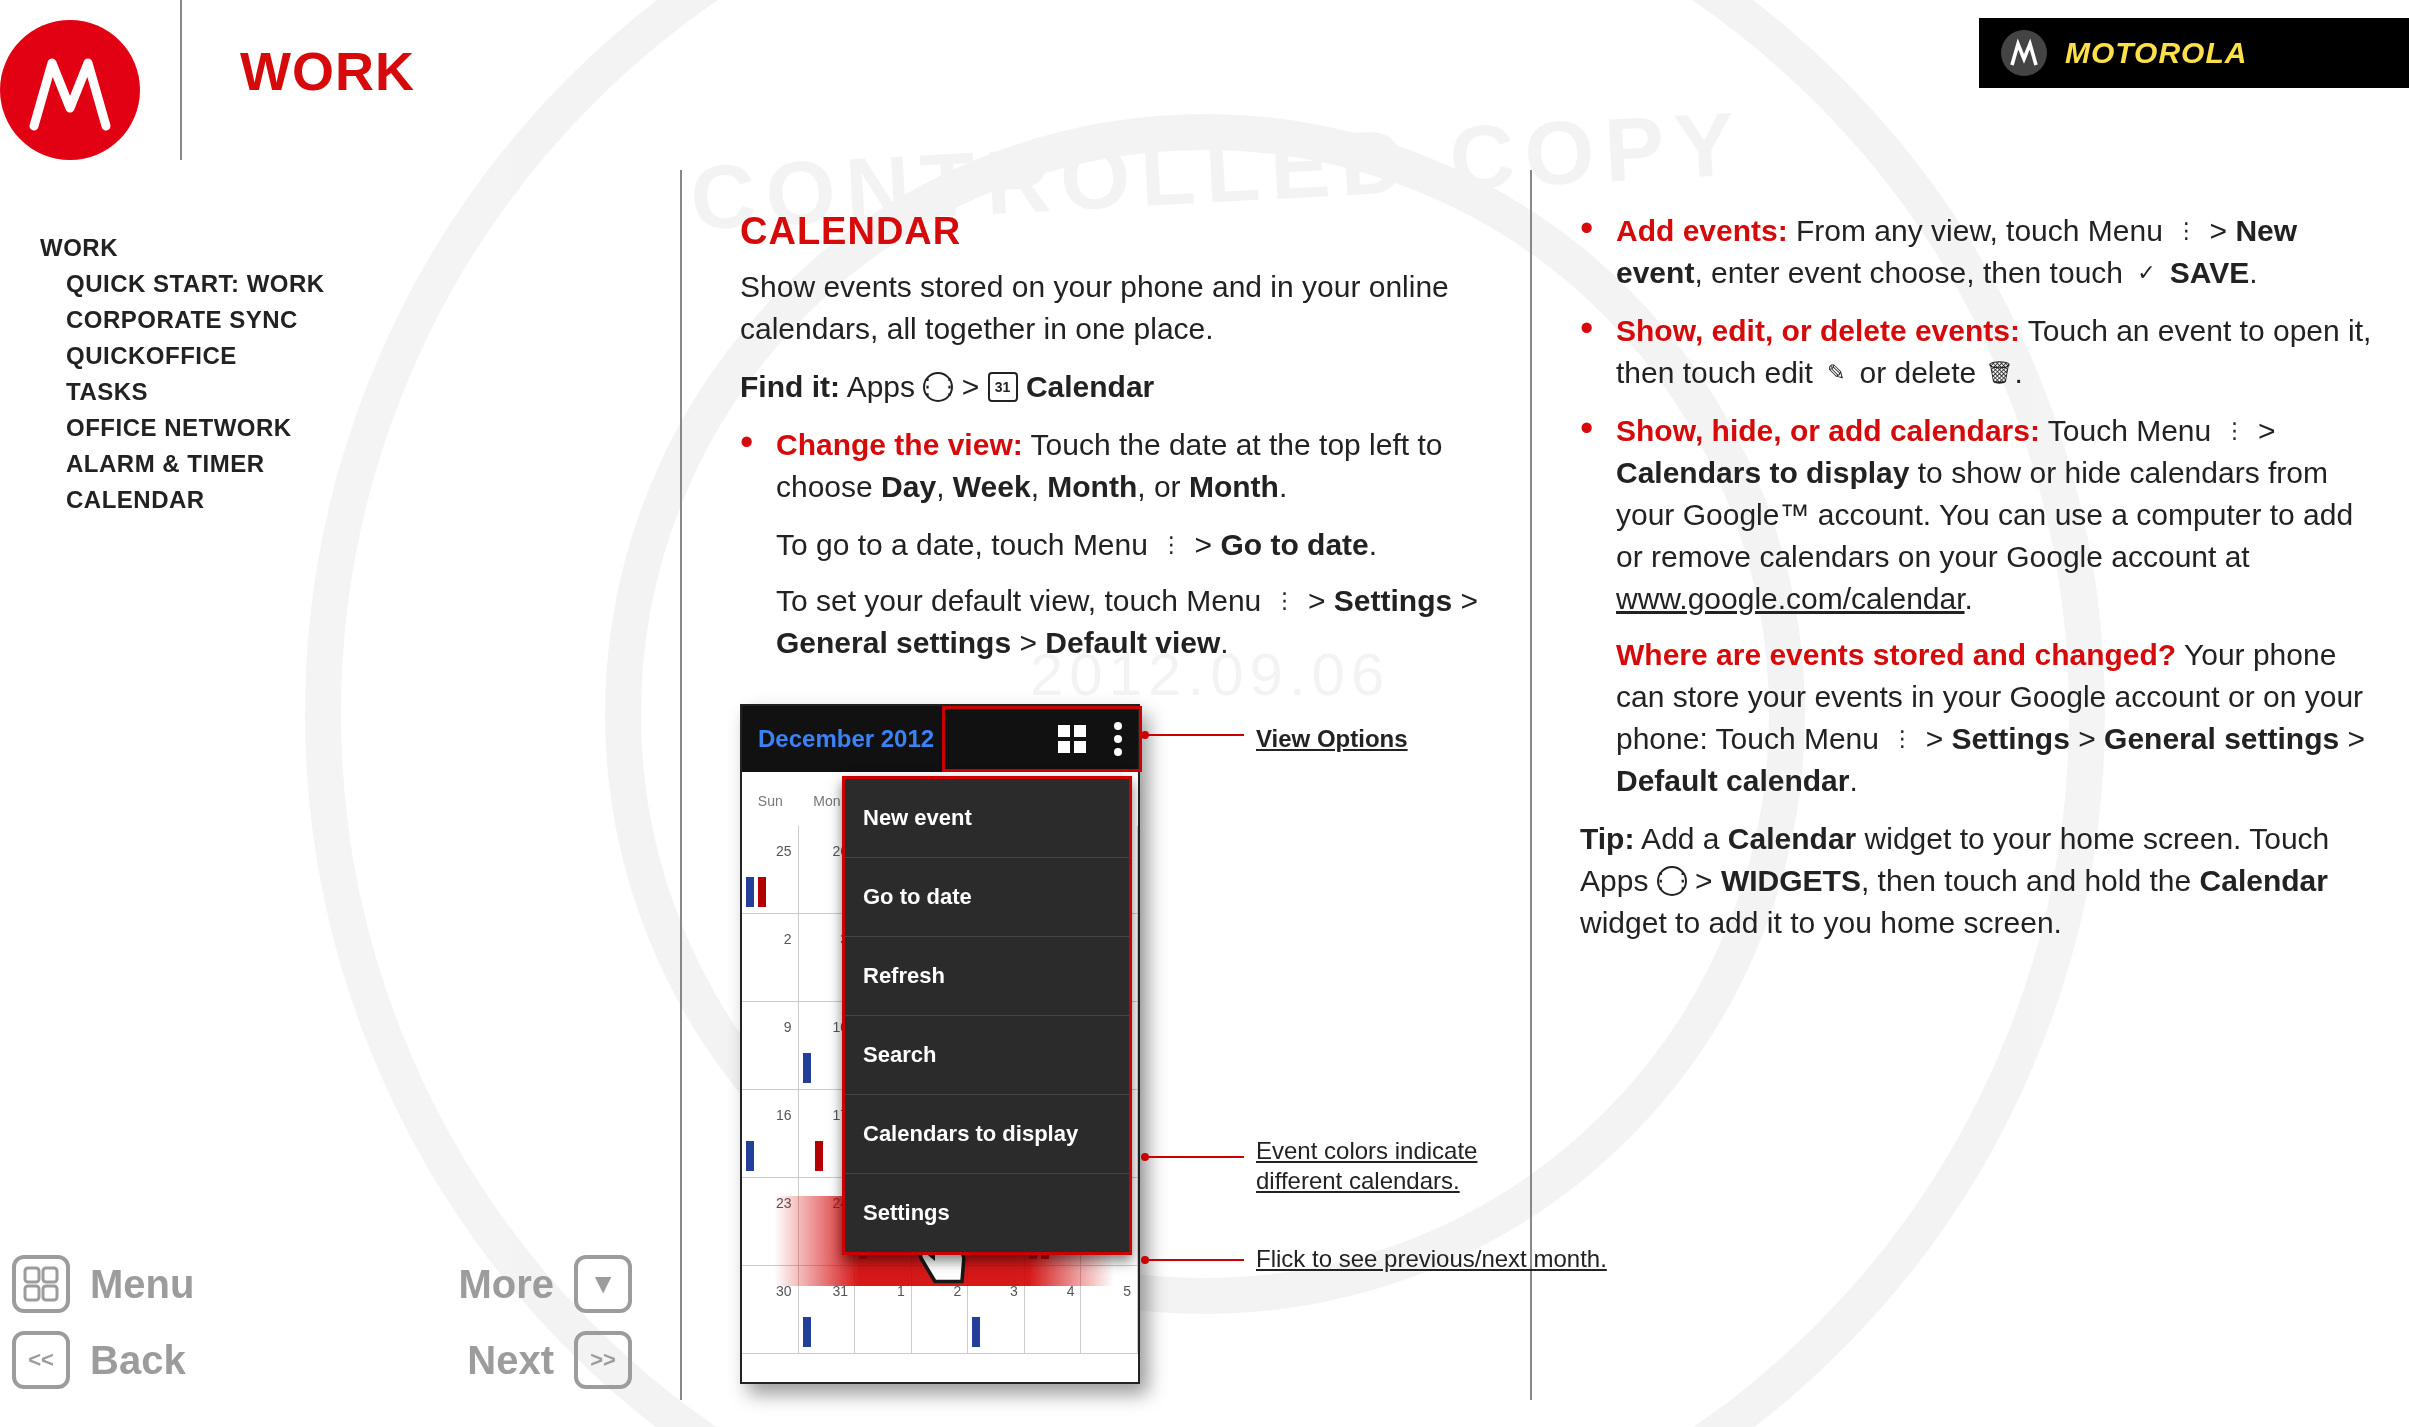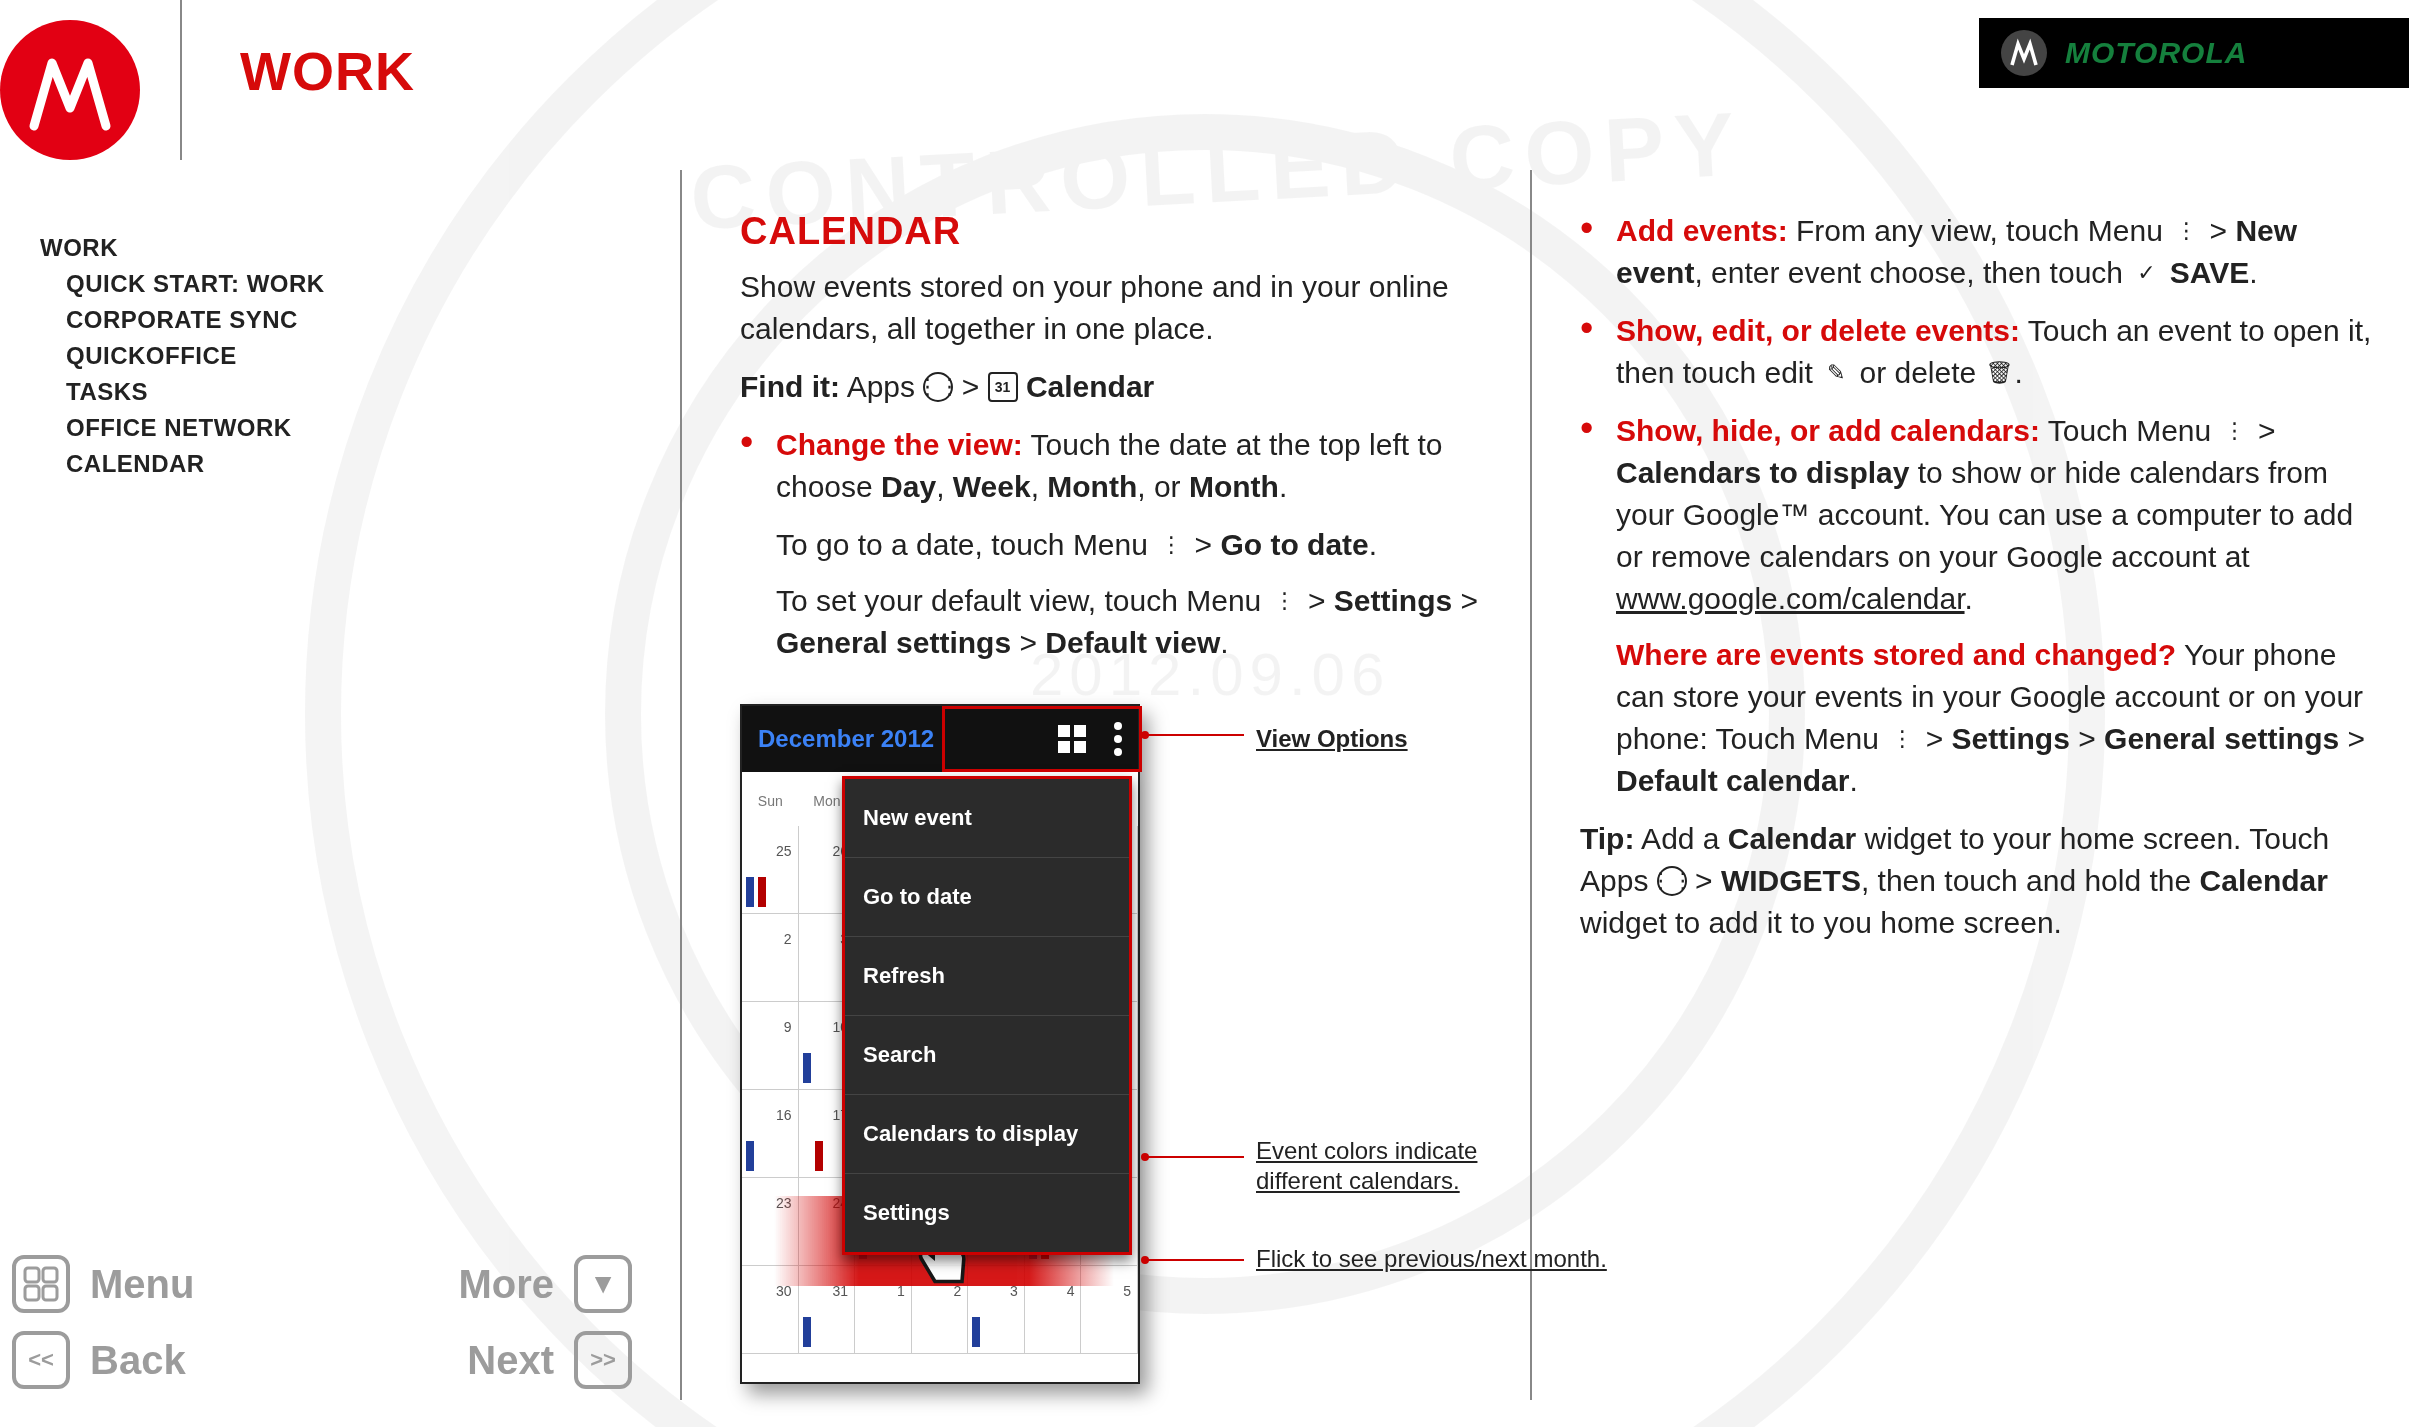--- a/index.html
+++ b/index.html
@@ -12,21 +12,21 @@
   .wm .txt { position:absolute; font-size:90px; font-weight:700; color:#777; letter-spacing:10px; transform:rotate(-3deg); top:120px; left:690px;}
   .wm .txt2 { position:absolute; font-size:60px; color:#777; top:640px; left:1030px; letter-spacing:6px;}
   
   .header { position:absolute; top:0; left:0; right:0; height:95px; z-index:2; }
   .logo-circle { position:absolute; top:20px; left:0; width:140px; height:140px; background:#e20013; border-radius:50%; display:flex; align-items:center; justify-content:center; z-index:3;}
   .logo-m svg { display:block; }
   .vdiv { position:absolute; top:0; left:180px; width:2px; height:160px; background:#888; }
   .title { position:absolute; top:40px; left:240px; font-size:54px; font-weight:800; color:#d60a0a; letter-spacing:1px;}
   .top-banner { position:absolute; top:18px; right:0; width:430px; height:70px; background:#000; display:flex; align-items:center; gap:18px; padding-left:22px;}
   .top-banner .circ { width:46px; height:46px; border-radius:50%; background:#444; display:flex; align-items:center;justify-content:center;}
-  .top-banner .brand { color:#15803d; font-size:30px; font-weight:800; font-style:italic; letter-spacing:1px;}
+  .top-banner .brand { color:#fde047; font-size:30px; font-weight:800; font-style:italic; letter-spacing:1px;}
   
   .nav { position:absolute; top:230px; left:40px; width:400px; font-size:24px; font-weight:800; letter-spacing:0.5px; color:#222;}
   .nav .item { padding:4px 0; text-transform:uppercase; }
   .nav .sub { padding-left:26px; font-size:24px;}
   
   .bottomnav { position:absolute; left:12px; bottom:20px; width:620px; color:#9c9c9c; font-size:40px; font-weight:700;}
   .bottomnav .row { display:flex; align-items:center; gap:20px; margin-bottom:18px;}
   .bn-icon { width:58px; height:58px; border:4px solid #9c9c9c; border-radius:12px; display:flex; align-items:center; justify-content:center; font-size:28px; color:#9c9c9c; font-weight:800;}
   .bn-icon.small { font-size:22px; }
   .spacer { flex:1;}
@@ -110,20 +110,21 @@
   </div>
 </div>
 
 <div class="nav">
   <div class="item">WORK</div>
   <div class="item sub">QUICK START: WORK</div>
   <div class="item sub">CORPORATE SYNC</div>
   <div class="item sub">QUICKOFFICE</div>
   <div class="item sub">TASKS</div>
   <div class="item sub">OFFICE NETWORK</div>
+  <div class="item sub">ALARM &amp; TIMER</div>
   <div class="item sub">CALENDAR</div>
 </div>
 
 <div class="bottomnav">
   <div class="row">
     <div class="bn-icon">
       <svg width="36" height="36" viewBox="0 0 36 36">
           <rect x="2" y="2" width="14" height="14" rx="3" fill="none" stroke="#9c9c9c" stroke-width="3"></rect>
           <rect x="20" y="2" width="14" height="14" rx="3" fill="none" stroke="#9c9c9c" stroke-width="3"></rect>
           <rect x="2" y="20" width="14" height="14" rx="3" fill="none" stroke="#9c9c9c" stroke-width="3"></rect>

